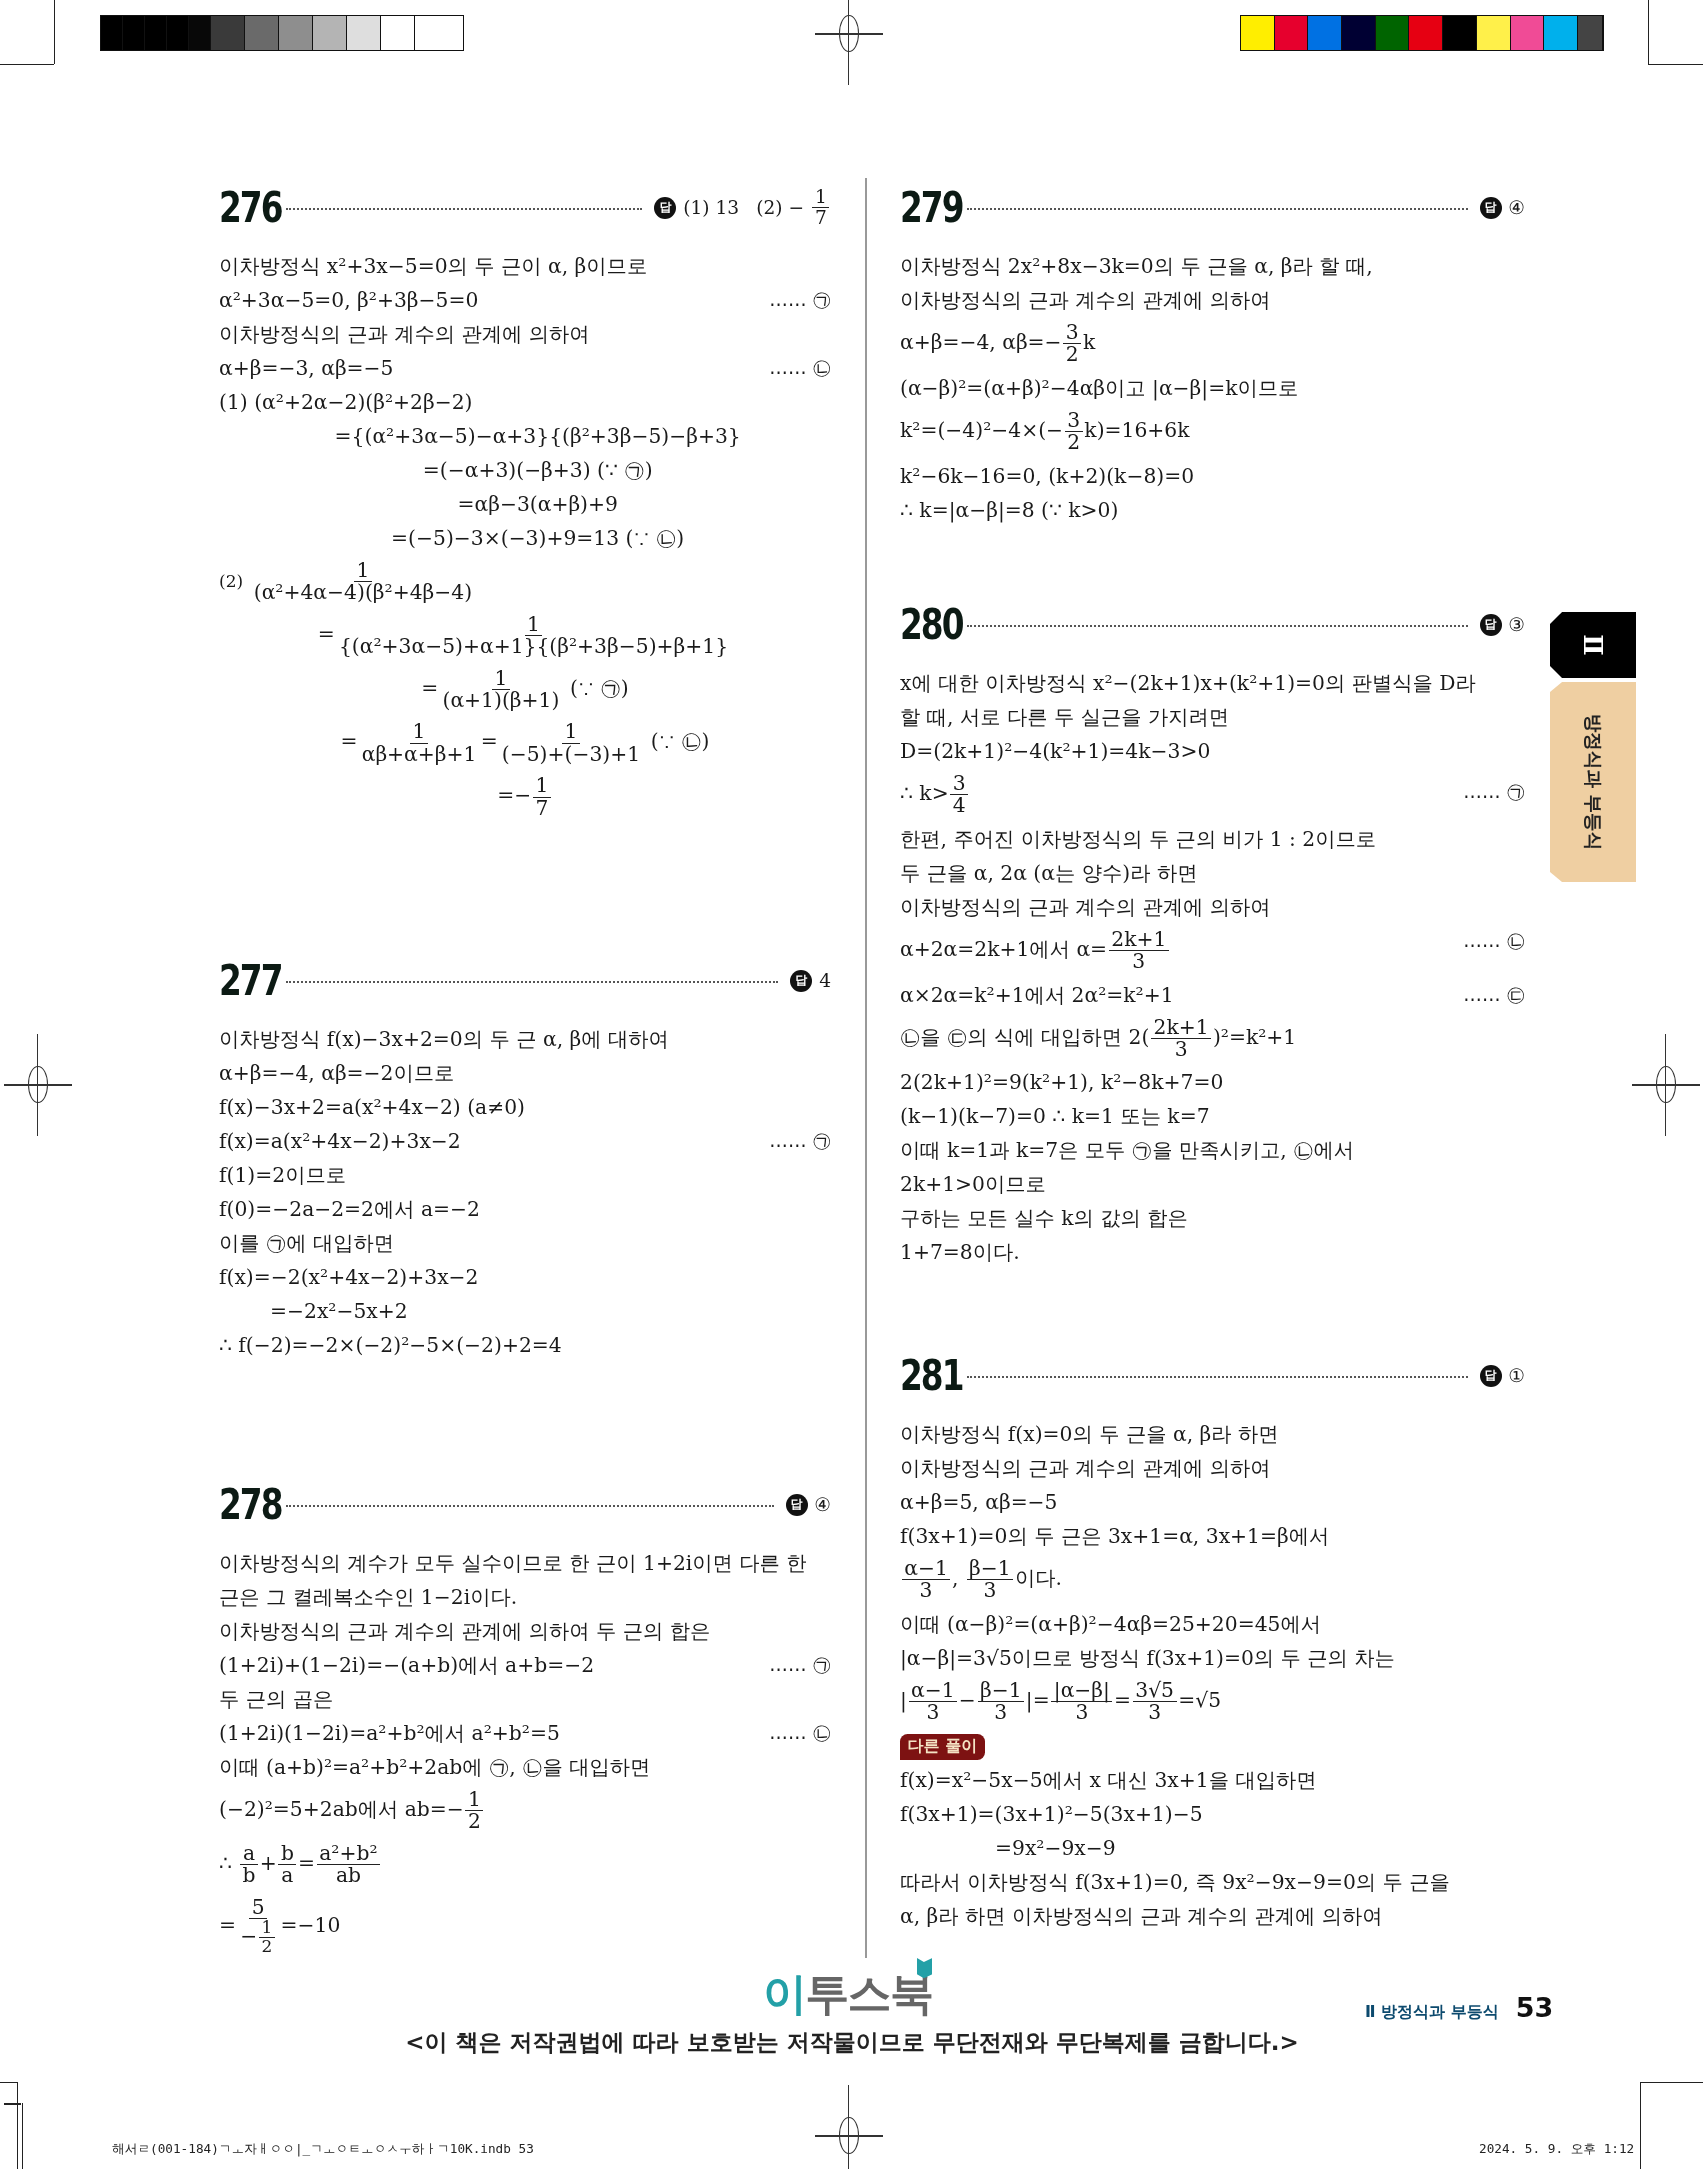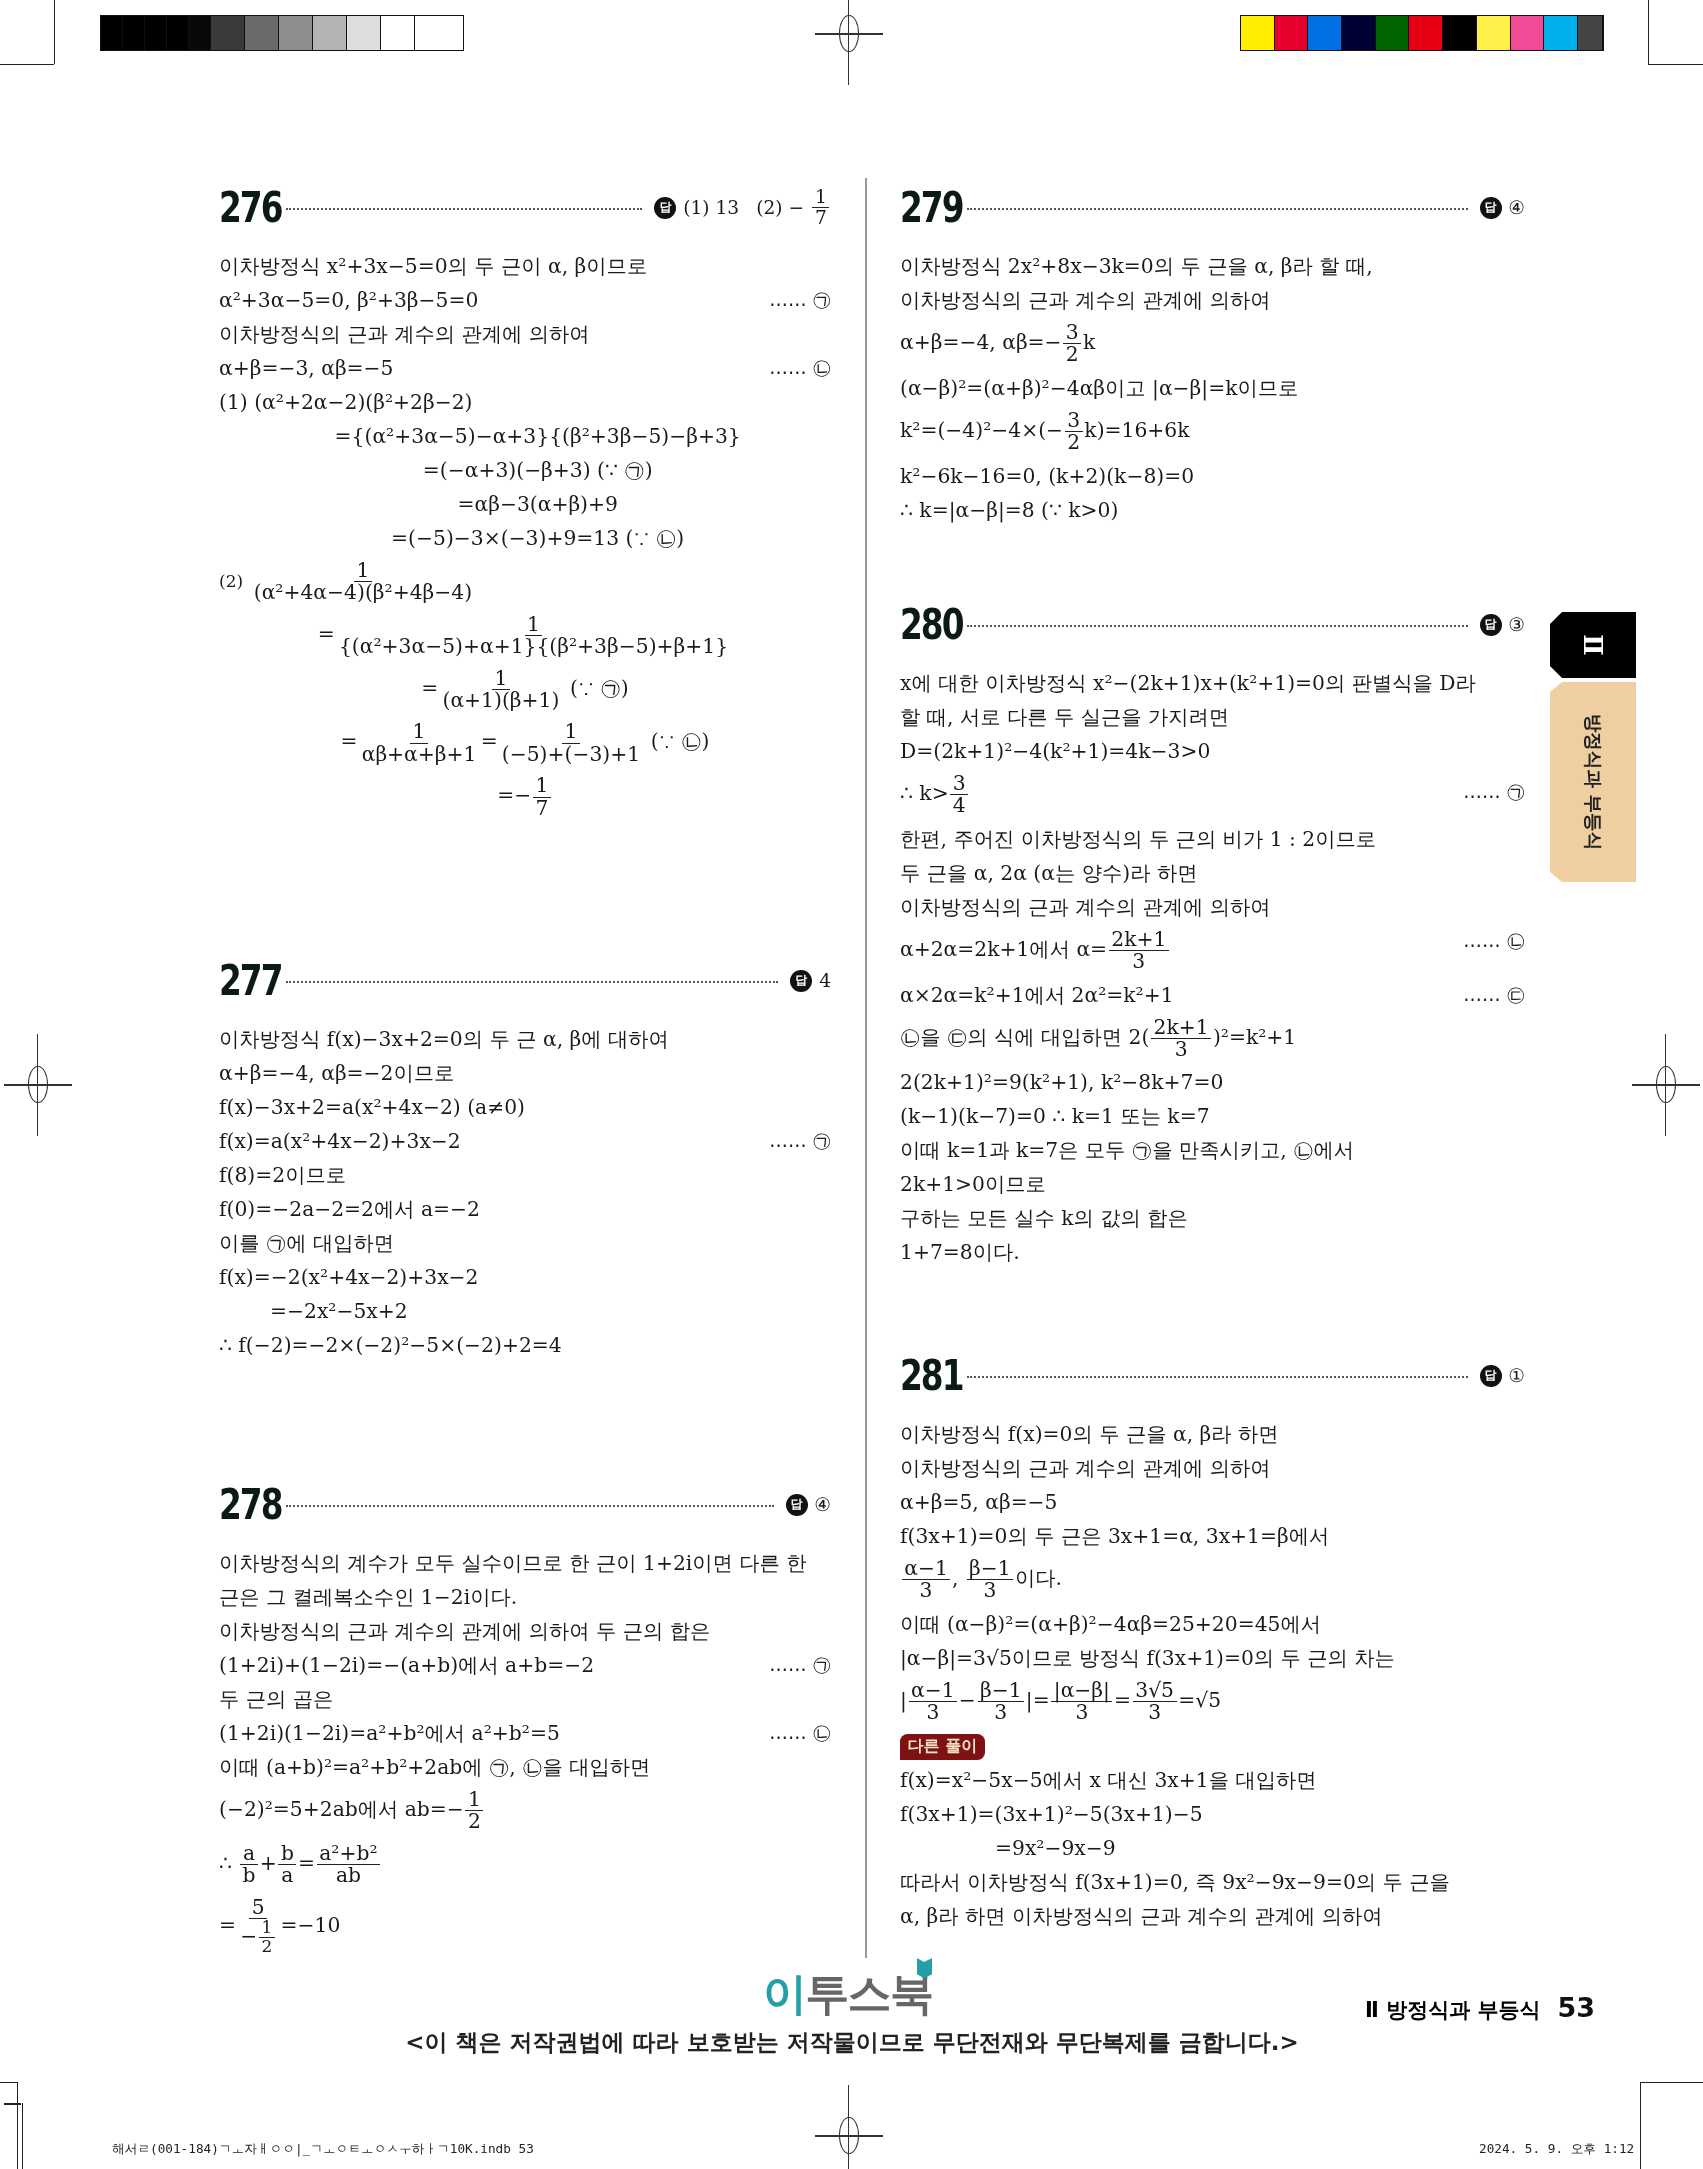--- a/index.html
+++ b/index.html
@@ -46,21 +46,21 @@
   .tab-light { position: absolute; left: 1550px; top: 682px; width: 86px; height: 200px; background: #efcfa2; clip-path: polygon(14% 0, 100% 0, 100% 100%, 14% 100%, 0 95%, 0 5%); display: flex; align-items: center; justify-content: center; }
   .tab-light span { font-family: "DejaVu Sans", sans-serif; font-weight: bold; font-size: 18.6px; color: #222; transform: rotate(90deg); white-space: nowrap; }
 
   
   .logo { position: absolute; left: 763px; top: 1965px; font-family: "DejaVu Sans", sans-serif; font-weight: bold; font-size: 44px; letter-spacing: -1.7px; }
   .logo .c1 { color: #23a0a7; }
   .logo .c2 { color: #666; }
   .logo-book { position: absolute; left: 917px; top: 1958px; width: 15.3px; height: 20.3px; background: #23a0a7; clip-path: polygon(0 0, 45% 20%, 100% 0, 100% 80%, 45% 100%, 0 80%); }
   .copyright { position: absolute; left: 0; width: 1704px; top: 2027px; text-align: center; font-family: "DejaVu Sans", sans-serif; font-weight: bold; font-size: 23px; color: #222; }
   .running { position: absolute; left: 1365px; top: 1992px; display: flex; align-items: baseline; gap: 17px; font-family: "DejaVu Sans", sans-serif; }
-  .running .ch { font-size: 21px; font-weight: bold; color: #000000; }
+  .running .ch { font-size: 16px; font-weight: bold; color: #0c4a6e; }
   .running .pg { font-size: 27px; font-weight: bold; color: #111; }
   .slug-left { position: absolute; left: 112px; top: 2141px; font-family: "DejaVu Sans Mono", monospace; font-size: 12.7px; color: #222; }
   .slug-right { position: absolute; left: 1479px; top: 2141px; font-family: "DejaVu Sans Mono", monospace; font-size: 12.7px; color: #222; }
 </style>
 </head>
 <body>
 
 <div class="calib" style="left:100px; width:364px;">
   <div class="sw" style="background:#000"></div>
   <div class="sw" style="background:#000"></div>
@@ -195,21 +195,21 @@
       <span class="answer">
         <span class="ans-badge">답</span>
         <span>4</span>
       </span>
     </div>
     <div style="margin-top:12px">
       <div class="line">이차방정식 f(x)−3x+2=0의 두 근 α, β에 대하여</div>
       <div class="line">α+β=−4, αβ=−2이므로</div>
       <div class="line">f(x)−3x+2=a(x²+4x−2) (a≠0)</div>
       <div class="line"><span>f(x)=a(x²+4x−2)+3x−2</span><span class="mark">…… ㉠</span></div>
-      <div class="line">f(8)=2이므로</div>
+      <div class="line">f(1)=2이므로</div>
       <div class="line">f(0)=−2a−2=2에서 a=−2</div>
       <div class="line">이를 ㉠에 대입하면</div>
       <div class="line">f(x)=−2(x²+4x−2)+3x−2</div>
       <div class="line indent2">=−2x²−5x+2</div>
       <div class="line">∴ f(−2)=−2×(−2)²−5×(−2)+2=4</div>
     </div>
   </div>
 
   <div class="problem" style="top:1297px;">
     <div class="prob-head">

